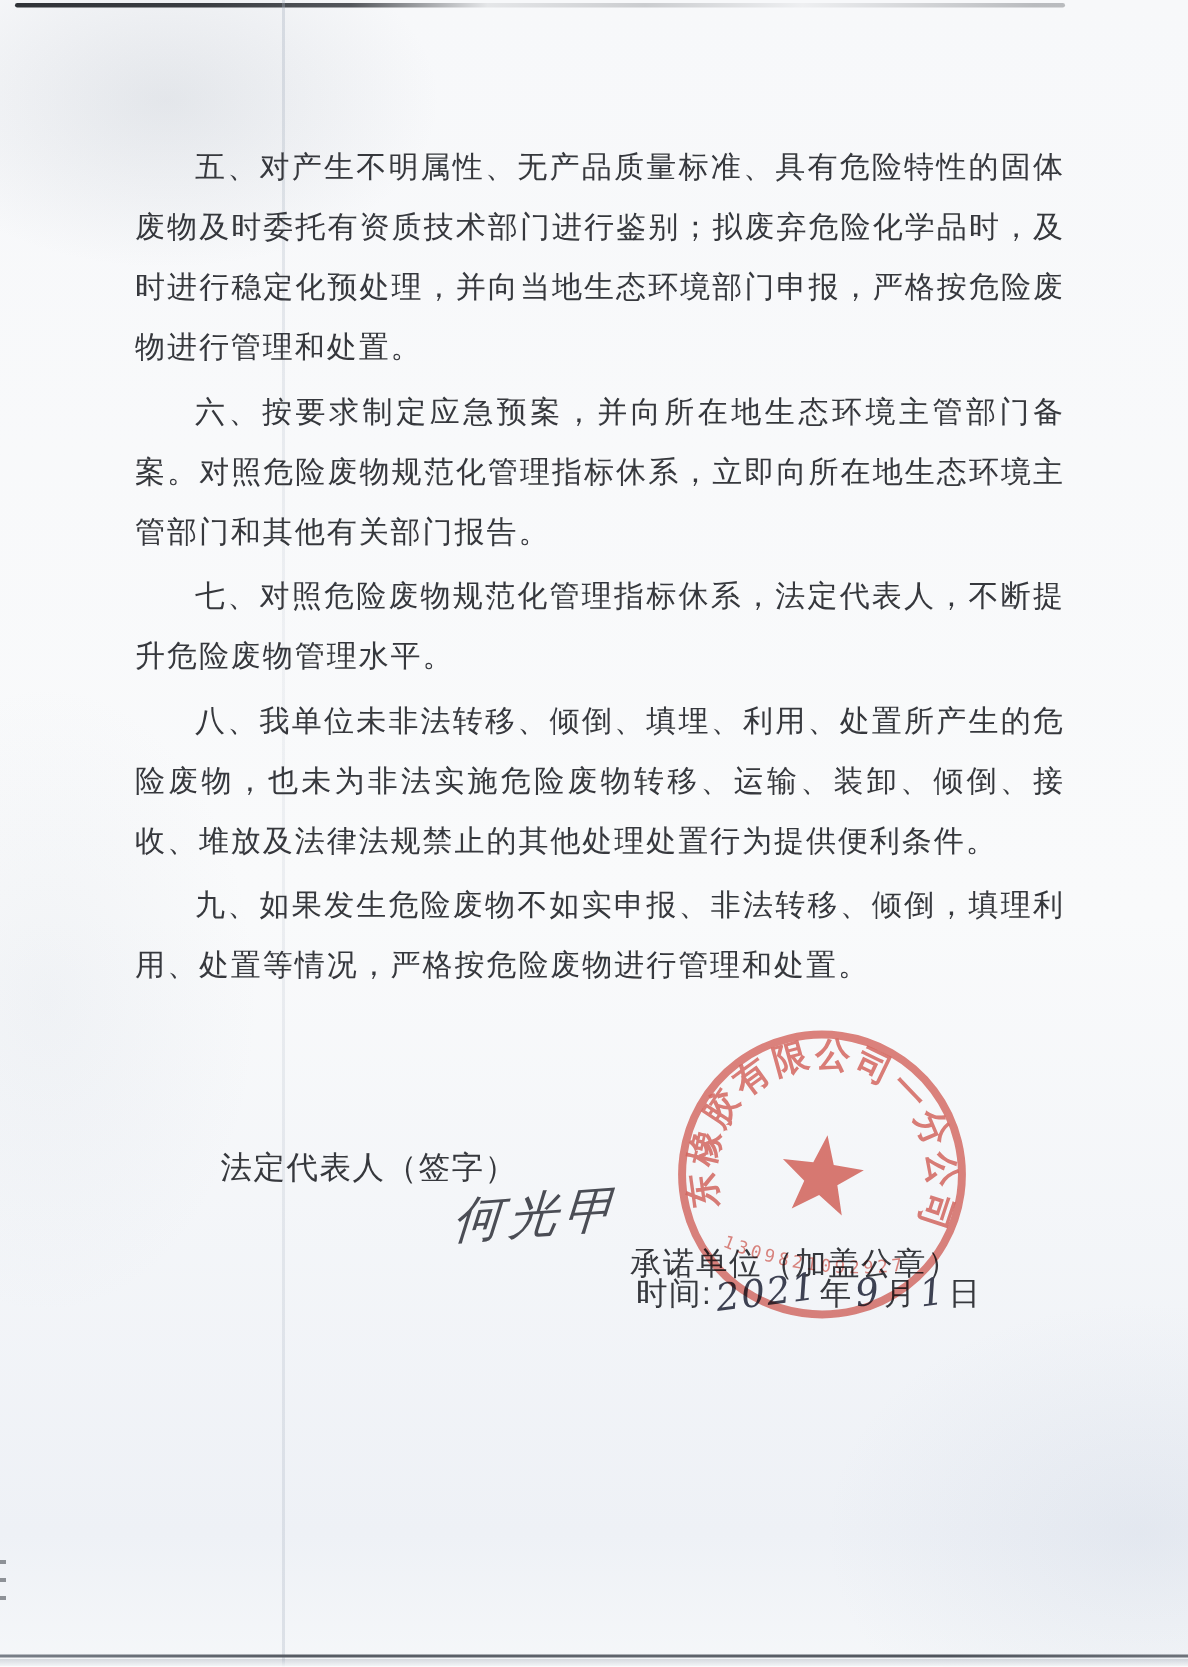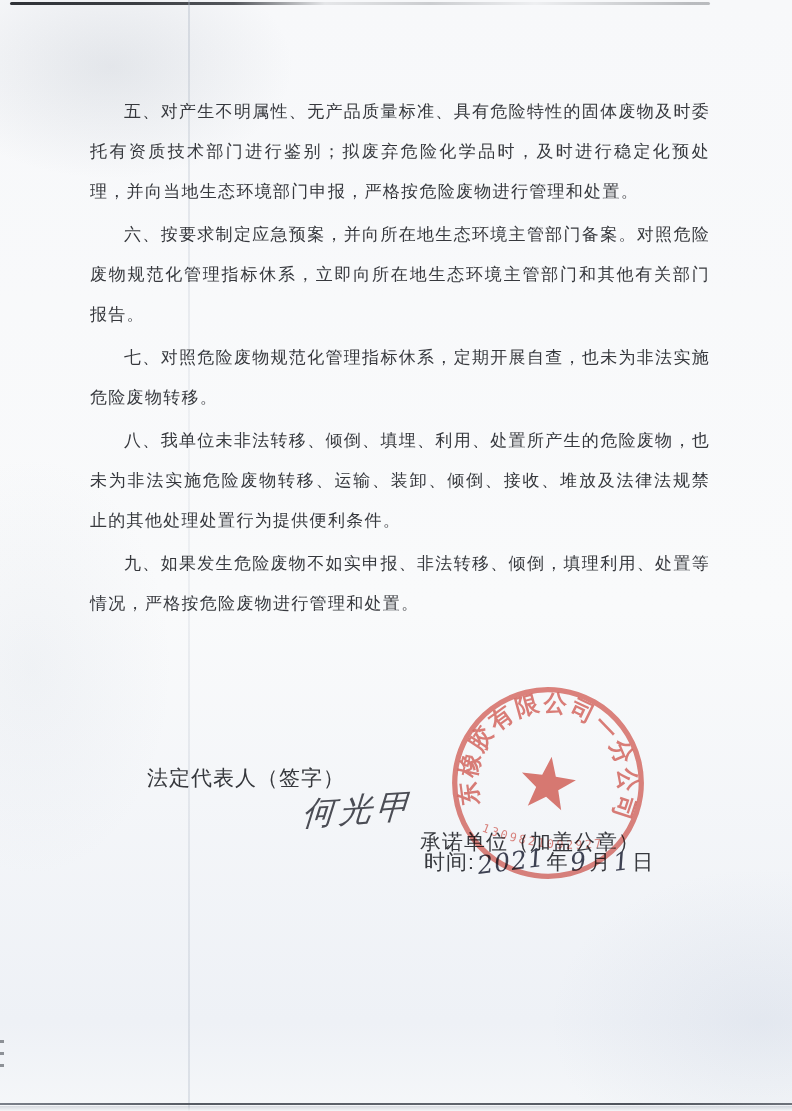--- a/index.html
+++ b/index.html
@@ -41,21 +41,21 @@
     background: linear-gradient(180deg, rgba(165,175,190,0.35), rgba(165,175,190,0.12) 40%, rgba(165,175,190,0.3) 100%);
   }
   .left-edge-marks {
     position: absolute; left: 0; top: 1040px; width: 4px; height: 34px;
     background: repeating-linear-gradient(180deg, rgba(60,65,72,0.55) 0 3px, rgba(60,65,72,0) 3px 12px);
   }
   
   .content {
     position: absolute; left: 90px; top: 92px; width: 620px;
     color: #36383d;
-    font-size: 17px;
+    font-size: 20px;
     line-height: 40px;
     letter-spacing: 1.3px;
     text-align: justify;
     text-justify: inter-ideograph;
   }
   .content p { text-indent: 2em; margin: 0 0 3px 0; }
   
   .sig-label, .unit-label, .time-row {
     position: absolute;
     color: #36383d;
@@ -102,21 +102,21 @@
 
 <div class="page">
 
   <div class="edge-line-top"></div>
   <div class="crease-vertical"></div>
   <div class="left-edge-marks"></div>
 
   <div class="content">
     <p>五、对产生不明属性、无产品质量标准、具有危险特性的固体废物及时委托有资质技术部门进行鉴别；拟废弃危险化学品时，及时进行稳定化预处理，并向当地生态环境部门申报，严格按危险废物进行管理和处置。</p>
     <p>六、按要求制定应急预案，并向所在地生态环境主管部门备案。对照危险废物规范化管理指标休系，立即向所在地生态环境主管部门和其他有关部门报告。</p>
-    <p>七、对照危险废物规范化管理指标休系，定期开展自查，也未为非法实施危险废物转移。</p>
+    <p>七、对照危险废物规范化管理指标休系，法定代表人，不断提升危险废物管理水平。</p>
     <p>八、我单位未非法转移、倾倒、填埋、利用、处置所产生的危险废物，也未为非法实施危险废物转移、运输、装卸、倾倒、接收、堆放及法律法规禁止的其他处理处置行为提供便利条件。</p>
     <p>九、如果发生危险废物不如实申报、非法转移、倾倒，填理利用、处置等情况，严格按危险废物进行管理和处置。</p>
   </div>
 
   <div class="sig-label">法定代表人（签字）</div>
   <div class="signature-name handwriting">何光甲</div>
   <div class="unit-label">承诺单位（加盖公章）</div>
 
   <div class="time-row">
     <span>时间:</span><span class="handwriting hw-digit">2021</span><span>年</span><span class="handwriting hw-digit">9</span><span>月</span><span class="handwriting hw-digit">1</span><span>日</span>

